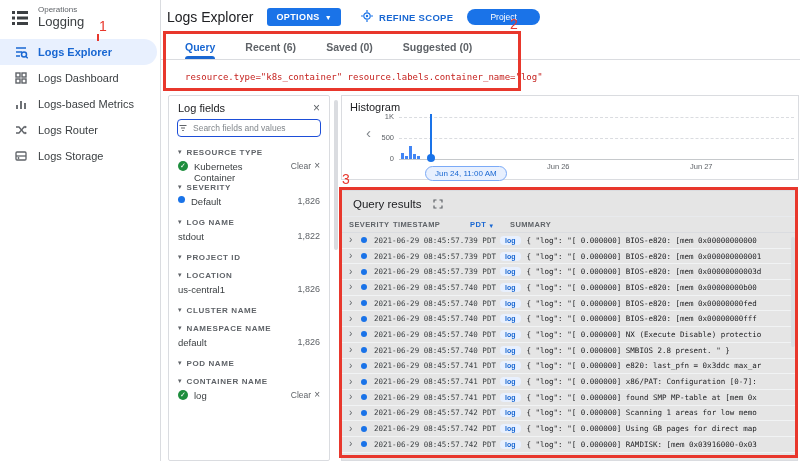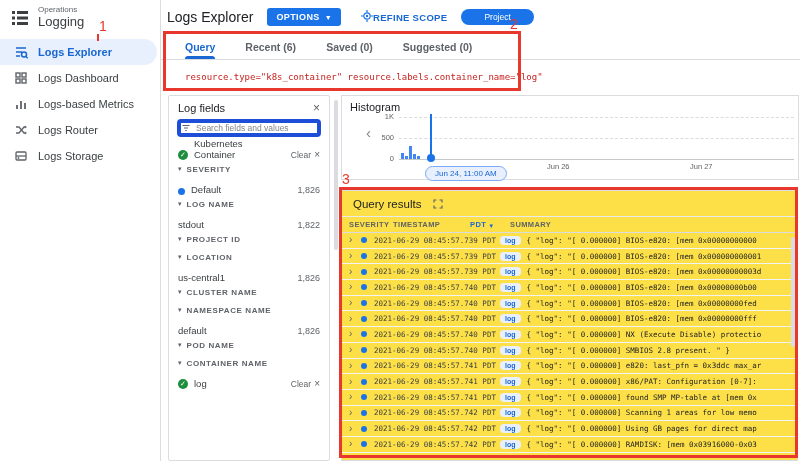--- a/index.html
+++ b/index.html
@@ -18,43 +18,43 @@
   .sb-nav{margin-top:3px}
   .sb-item{display:flex;align-items:center;gap:10px;height:26px;padding-left:14px;font-size:11px;color:#3c4043;cursor:pointer;margin-right:3px;border-radius:0 14px 14px 0}
   .sb-item.active{background:#e8f0fe;color:#1967d2;font-weight:700}
   .sb-icon{width:14px;height:14px;flex:0 0 14px;display:flex;align-items:center;justify-content:center}
 
   
   .topbar{position:absolute;left:161px;top:0;width:639px;height:34px;display:flex;align-items:center;gap:14px;padding-left:6px;background:#fff}
   .page-title{font-size:14px;font-weight:500;color:#202124}
   .options-btn{background:#1a73e8;color:#fff;font-size:9px;font-weight:700;letter-spacing:.4px;border:none;border-radius:3px;padding:4px 9px;display:flex;align-items:center;gap:5px;cursor:pointer;font-family:inherit}
   .options-caret{font-size:7px;line-height:1}
-  .refine{display:flex;align-items:center;color:#1967d2;font-size:9.5px;font-weight:700;letter-spacing:.3px;margin-left:6px;cursor:pointer}
+  .refine{display:flex;align-items:center;gap:6px;color:#1967d2;font-size:9.5px;font-weight:700;letter-spacing:.3px;margin-left:6px;cursor:pointer}
   .scope-pill{background:#1a73e8;color:#fff;font-size:8.5px;border-radius:9px;padding:3px 23px;font-weight:500;cursor:pointer}
 
   
   .tabsrow{position:absolute;left:161px;top:34px;width:639px;height:26px;border-bottom:1px solid #dadce0;display:flex;align-items:stretch;padding-left:24px;gap:30px;background:#fff}
   .tab{font-size:10.5px;font-weight:700;color:#5f6368;display:flex;align-items:center;position:relative;cursor:pointer}
   .tab.active{color:#1967d2}
   .tab.active::after{content:"";position:absolute;left:0;right:0;bottom:0;height:3px;background:#1967d2;border-radius:3px 3px 0 0}
   .queryarea{position:absolute;left:161px;top:60px;width:639px;height:33px;display:flex;align-items:center;padding-left:24px;background:#fff}
   .querytext{font-size:9px;color:#c5221f;white-space:nowrap}
 
   
   .logfields{position:absolute;left:168px;top:95px;width:162px;height:366px;border:1px solid #dadce0;border-radius:2px;background:#fff;overflow:hidden}
   .lf-head{display:flex;align-items:center;justify-content:space-between;padding:6px 9px 3px}
   .lf-title{font-size:11px;font-weight:500}
   .lf-close{color:#5f6368;font-size:12px;line-height:1;cursor:pointer}
-  .lf-search{margin:2px 8px 6px;border:4px solid #1d4ed8;border-radius:4px;height:18px;display:flex;align-items:center;gap:5px;padding:0 0}
+  .lf-search{margin:2px 8px 6px;border:1px solid #1d4ed8;border-radius:4px;height:18px;display:flex;align-items:center;gap:5px;padding:0 0}
   .lf-search input{border:none;outline:none;font-size:8.5px;width:100%;color:#3c4043;font-family:inherit;background:transparent}
   .lf-search input::placeholder{color:#80868b}
   .lf-sec{display:flex;align-items:center;gap:5px;height:18px;padding:0 9px;cursor:pointer}
   .lf-chev{color:#5f6368;font-size:7px}
   .lf-sec-label{font-size:8px;font-weight:700;color:#5f6368;letter-spacing:.6px}
-  .lf-item{display:flex;align-items:flex-end;gap:6px;height:17px;padding:0 9px;font-size:9.5px;color:#3c4043;cursor:pointer}
+  .lf-item{display:flex;align-items:flex-start;gap:6px;height:17px;padding:0 9px;font-size:9.5px;color:#3c4043;cursor:pointer}
   .lf-count{margin-left:auto;font-size:9px;color:#5f6368}
   .lf-clear{margin-left:auto;display:flex;gap:3px;align-items:center;font-size:8.5px;color:#5f6368;cursor:pointer}
   .lf-x{font-size:10px;line-height:1}
   .check-icon{width:10px;height:10px;flex:0 0 10px;border-radius:50%;background:#1e8e3e;color:#fff;font-size:7px;display:flex;align-items:center;justify-content:center}
   .sev-dot{width:7px;height:7px;flex:0 0 auto;border-radius:50%;background:#1a73e8}
 
   .vscroll{position:absolute;left:334px;top:100px;width:4px;height:150px;background:#dadce0;border-radius:2px;cursor:pointer}
 
   
   .histogram{position:absolute;left:341px;top:95px;width:458px;height:85px;border:1px solid #dadce0;background:#fff}
@@ -64,21 +64,21 @@
   .h-axis{position:absolute;left:57px;right:4px;border-top:1px solid #c6c9cc;height:0}
   .h-bars{position:absolute;left:59px;top:21px;height:42px;display:flex;align-items:flex-end;gap:1px}
   .hbar{width:3px;background:#4285f4}
   .h-cursor{position:absolute;left:88px;top:18px;width:2px;height:45px;background:#1a73e8;cursor:ew-resize}
   .h-cursor::after{content:"";position:absolute;left:-3px;bottom:-3px;width:8px;height:8px;border-radius:50%;background:#1a73e8}
   .h-left-chev{position:absolute;left:24px;top:28px;color:#80868b;font-size:15px;cursor:pointer}
   .h-xlabel{position:absolute;top:66px;font-size:7.5px;color:#5f6368}
   .h-pill{position:absolute;left:83px;top:70px;background:#e8f0fe;border:1px solid #7baaf7;color:#1967d2;font-size:8px;font-weight:500;border-radius:9px;padding:2px 9px;cursor:pointer;white-space:nowrap}
 
   
-  .results{position:absolute;left:341px;top:190px;width:457px;height:271px;border:1px solid #dadce0;background:#fde047;overflow:hidden}
+  .results{position:absolute;left:341px;top:190px;width:457px;height:271px;border:1px solid #dadce0;background:#e5e5e5;overflow:hidden}
   .qr-head{display:flex;align-items:center;gap:12px;height:25px;padding:0 11px}
   .qr-title{font-size:11.5px;font-weight:500}
   .qr-expand{display:flex;cursor:pointer}
   .qr-cols{display:flex;align-items:center;height:17px;border-top:1px solid #e8eaed;border-bottom:1px solid #dadce0;font-size:7.5px;font-weight:700;color:#5f6368;letter-spacing:.4px;padding:0 7px}
   .qc-sev{width:44px}
   .qc-ts{width:77px}
   .qc-pdt{width:40px;color:#1967d2;display:flex;align-items:flex-end;gap:2px;cursor:pointer}
   .qc-caret{font-size:6px}
   .qr-row{display:flex;align-items:center;height:15.7px;border-bottom:1px solid #f1f3f4;padding:0 7px;cursor:pointer}
   .qr-chev{color:#5f6368;font-size:10px;width:11px;line-height:1}
@@ -226,20 +226,24 @@
       <span>
         <svg width="10" height="10" viewBox="0 0 10 10">
             <g stroke="#5f6368" stroke-width="1.2">
               <path d="M1.5 2.5h7M3 5h4M4.2 7.5h1.6"></path>
             </g>
           </svg>
       </span>
       <input type="text" placeholder="Search fields and values" style="">
     </div>
 
+    <div class="lf-sec">
+      <span class="lf-chev">▾</span>
+      <span class="lf-sec-label">RESOURCE TYPE</span>
+    </div>
     <div class="lf-item">
       <span class="check-icon">✓</span>
       <span>Kubernetes Container</span>
       <span class="lf-clear">
         <span>Clear</span>
         <span class="lf-x">×</span>
       </span>
     </div>
 
     <div class="lf-sec">

